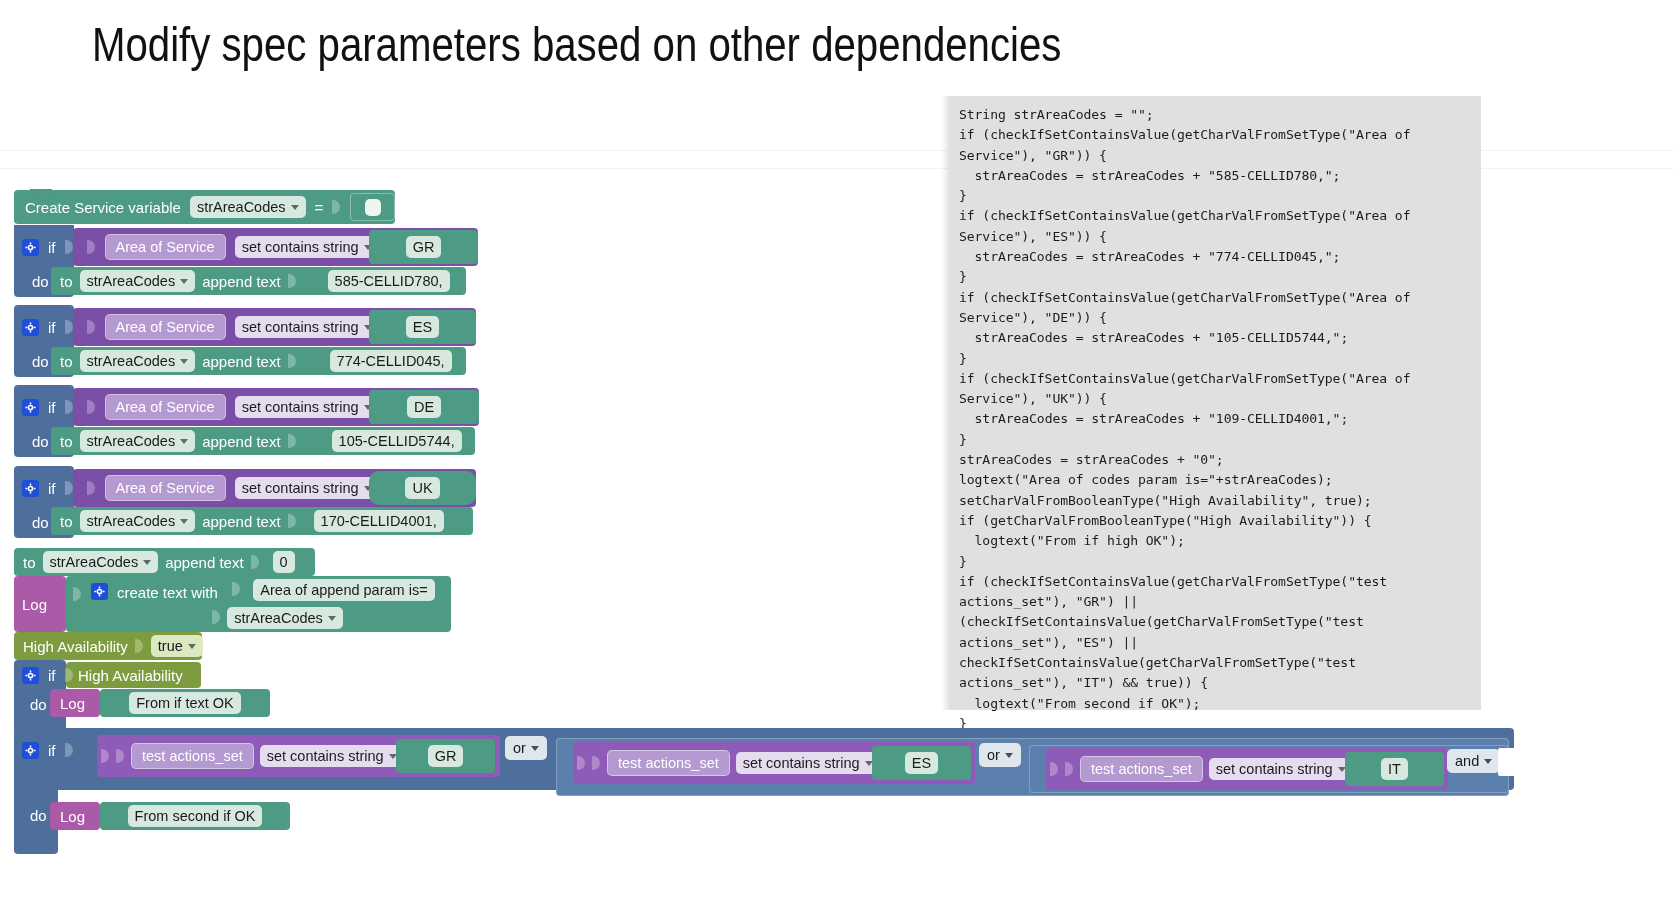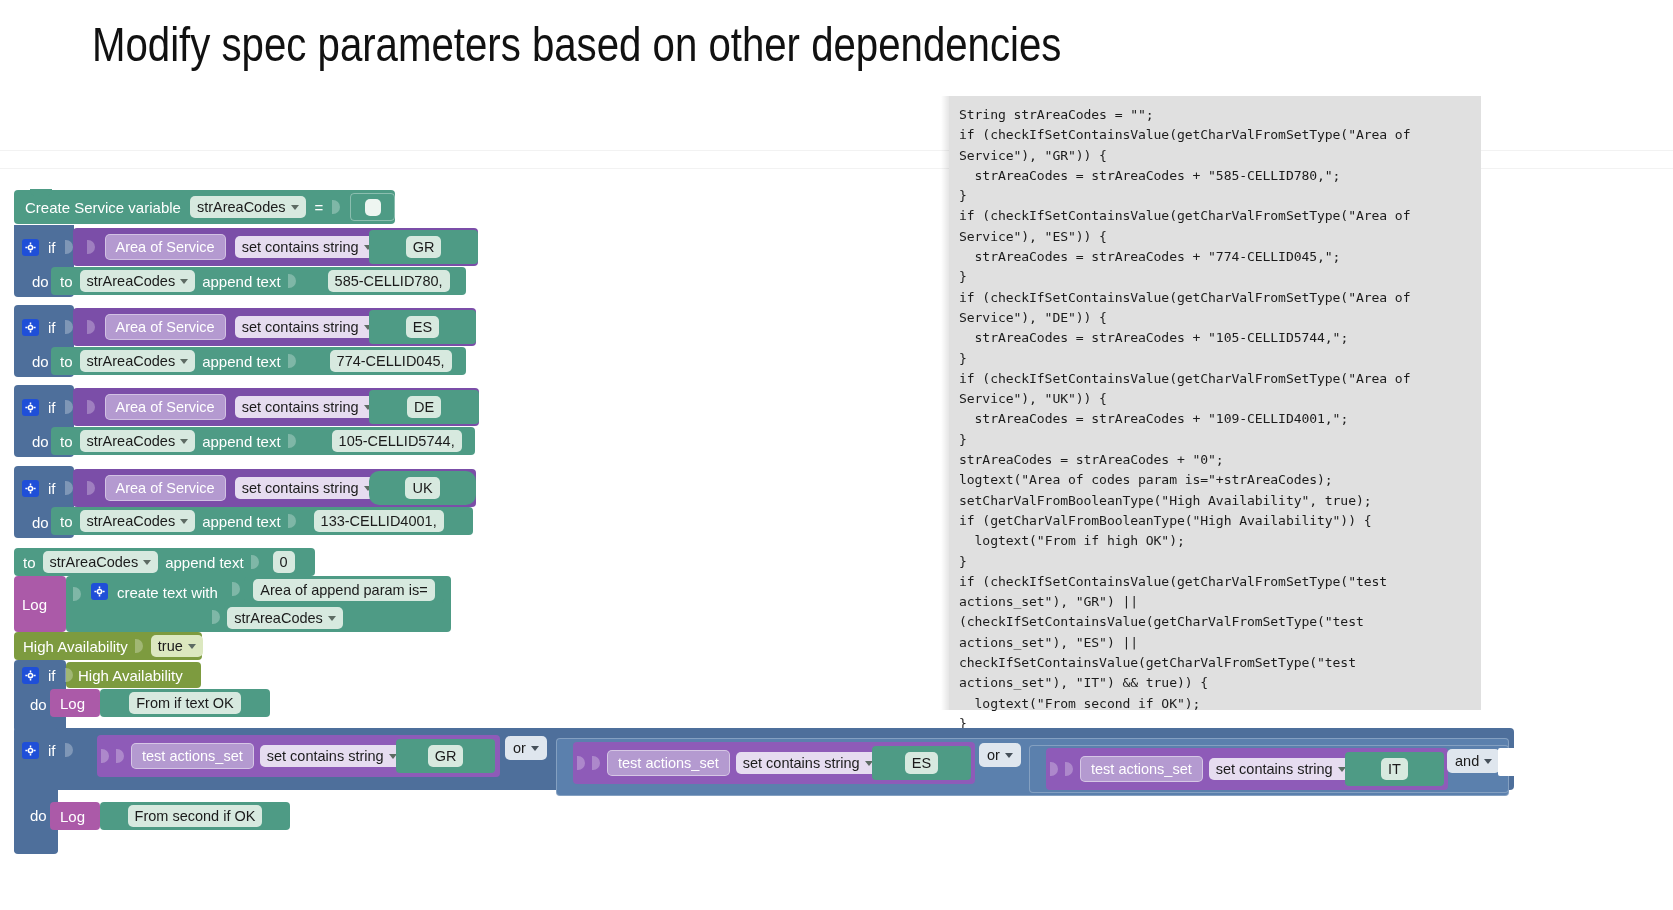--- a/index.html
+++ b/index.html
@@ -282,21 +282,21 @@
 </div>
 <div class="blk c-green" style="left:51px;top:507px;width:422px;height:28px;border-radius:4px;">
   <div class="row" style="padding-left:9px;gap:7px;">
     <span class="lbl">to</span>
     <span class="field">
       <span>strAreaCodes</span>
       <i class="arrow"></i>
     </span>
     <span class="lbl">append text</span>
     <span class="sock"></span>
-    <span class="field" style="margin-left:10px;">133-CELLID4001,</span>
+    <span class="field" style="margin-left:10px;">170-CELLID4001,</span>
   </div>
 </div>
 
 <div class="blk c-green" style="left:14px;top:548px;width:301px;height:28px;border-radius:4px;">
   <div class="row" style="padding-left:9px;gap:7px;">
     <span class="lbl">to</span>
     <span class="field">
       <span>strAreaCodes</span>
       <i class="arrow"></i>
     </span>

